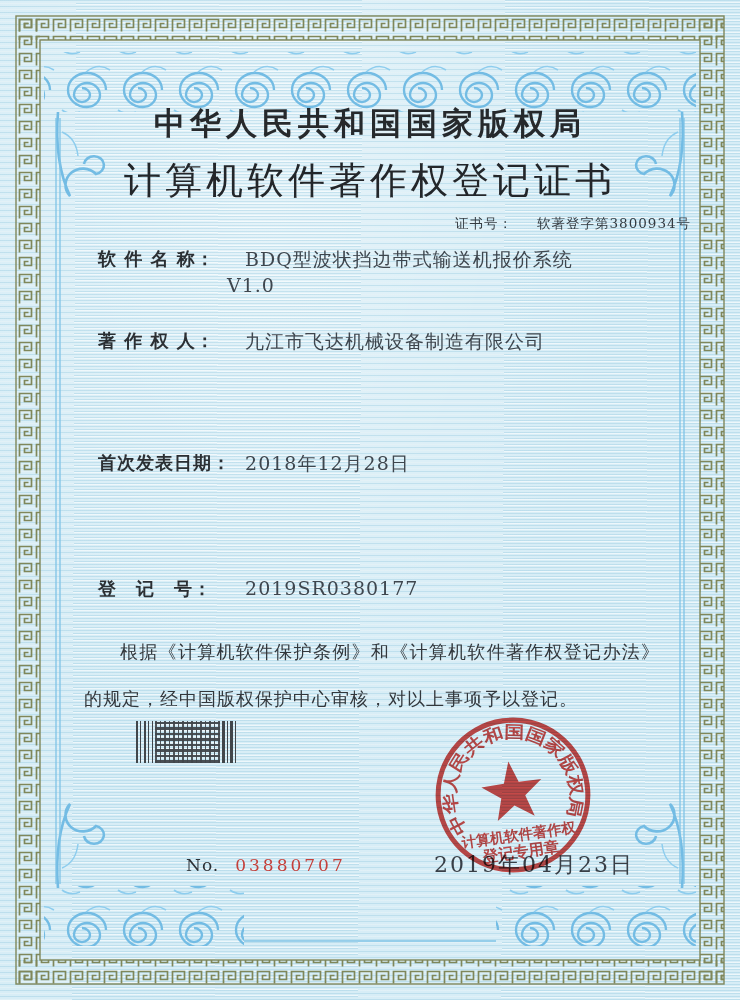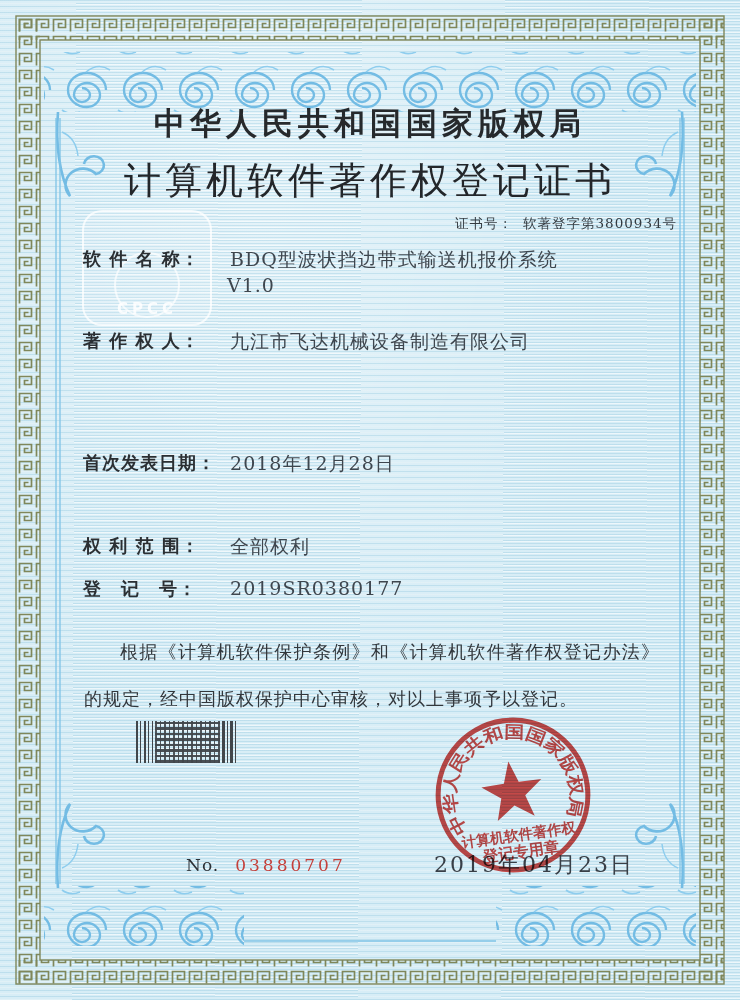--- a/index.html
+++ b/index.html
@@ -23,22 +23,22 @@
     font-size:31px;font-weight:600;color:#26292c;letter-spacing:5px;
   }
   .doc-title{
     position:absolute;left:0;right:0;top:156px;text-align:center;
     font-size:37px;font-weight:400;color:#23262a;letter-spacing:4px;
   }
   .cert-no{
     position:absolute;left:455px;top:215px;
     font-size:13.5px;color:#333a40;letter-spacing:1px;white-space:nowrap;
   }
-  .cert-no .lbl{margin-right:10px;}
-  .row{position:absolute;left:83px;white-space:nowrap;}
+  .cert-no .lbl{margin-right:24px;}
+  .row{position:absolute;left:98px;white-space:nowrap;}
   .row .label{
     display:inline-block;width:142px;
     font-size:18px;font-weight:600;color:#2b2f33;letter-spacing:1px;vertical-align:top;
   }
   .row .value{
     font-size:19px;color:#3e464e;letter-spacing:1px;vertical-align:top;
   }
   .value-line2{position:absolute;left:227px;top:274px;font-size:19px;color:#3e464e;letter-spacing:1px;}
   .r0{top:247px}.r1{top:329px}.r2{top:411px}.r3{top:451px}
   .r4{top:492px}.r5{top:534px}.r6{top:577px}
@@ -135,24 +135,20 @@
 
     <g stroke="#7fc3e6" stroke-width="1.3">
       <line x1="56" y1="118" x2="56" y2="884"></line>
       <line x1="60" y1="118" x2="60" y2="884"></line>
       <line x1="680" y1="118" x2="680" y2="884"></line>
       <line x1="684" y1="118" x2="684" y2="884"></line>
       <line x1="244" y1="941" x2="496" y2="941"></line>
     </g>
   </svg>
 
-  <div class="watermark">
-    <div class="wm-circle"></div>
-    <div class="wm-text">CPCC</div>
-  </div>
 
   <div class="authority">中华人民共和国国家版权局</div>
   <div class="doc-title">计算机软件著作权登记证书</div>
 
   <div class="cert-no">
     <span class="lbl">证书号：</span><span>软著登字第3800934号</span>
   </div>
 
   <div class="row r0">
     <span class="label">软 件 名 称：</span>
@@ -165,24 +161,20 @@
     <span class="value">九江市飞达机械设备制造有限公司</span>
   </div>
 
 
   <div class="row r3">
     <span class="label">首次发表日期：</span>
     <span class="value">2018年12月28日</span>
   </div>
 
 
-  <div class="row r5">
-    <span class="label">权 利 范 围：</span>
-    <span class="value">全部权利</span>
-  </div>
 
   <div class="row r6">
     <span class="label">登　记　号：</span>
     <span class="value">2019SR0380177</span>
   </div>
 
   <div class="statement">根据《计算机软件保护条例》和《计算机软件著作权登记办法》的规定，经中国版权保护中心审核，对以上事项予以登记。</div>
 
   <div class="barcode">
     <div class="bc-left"></div>

